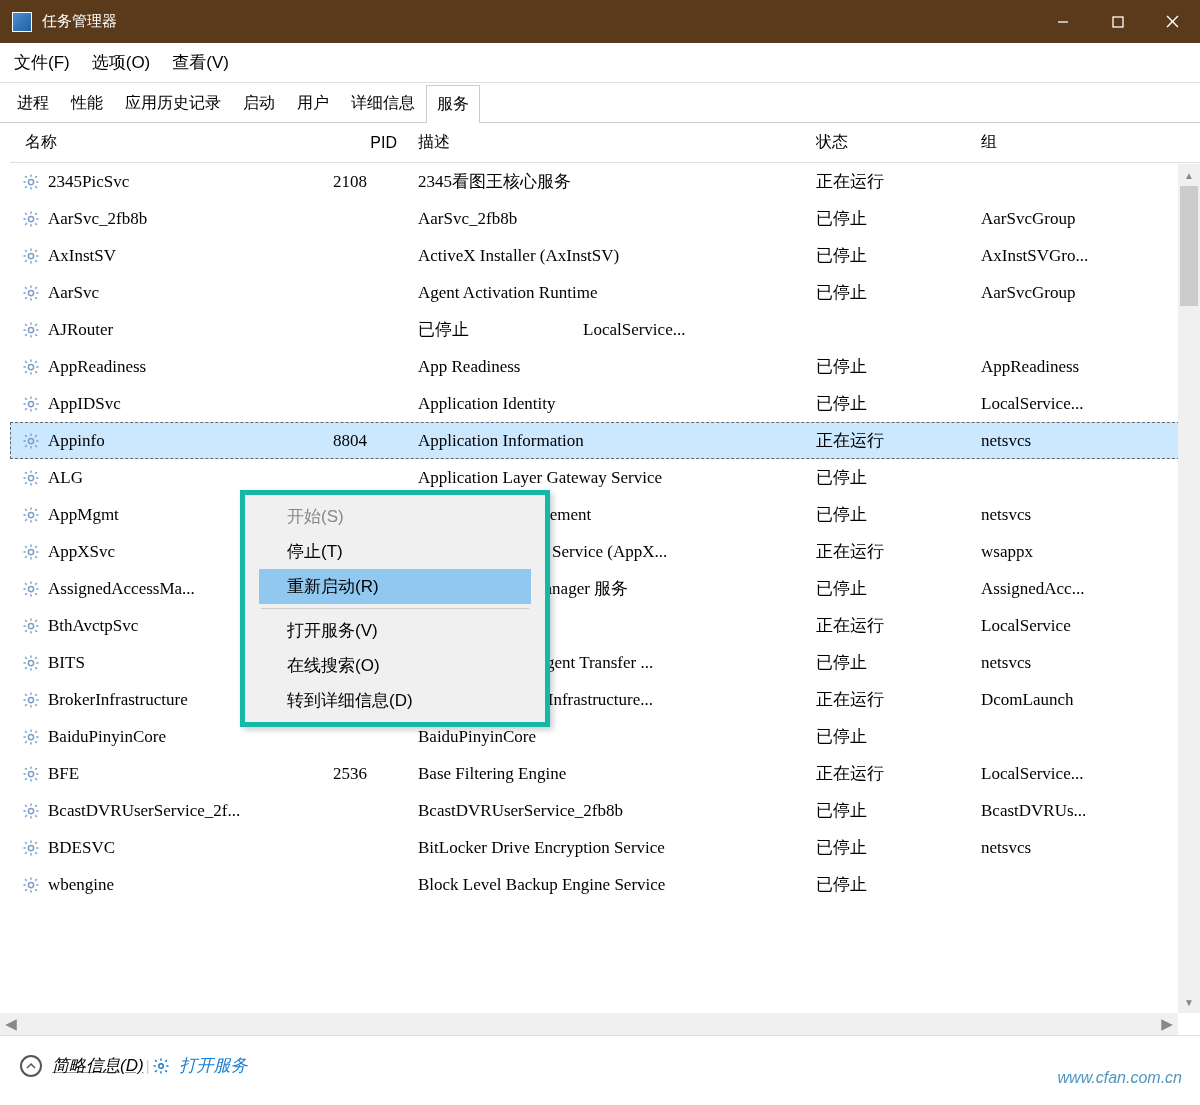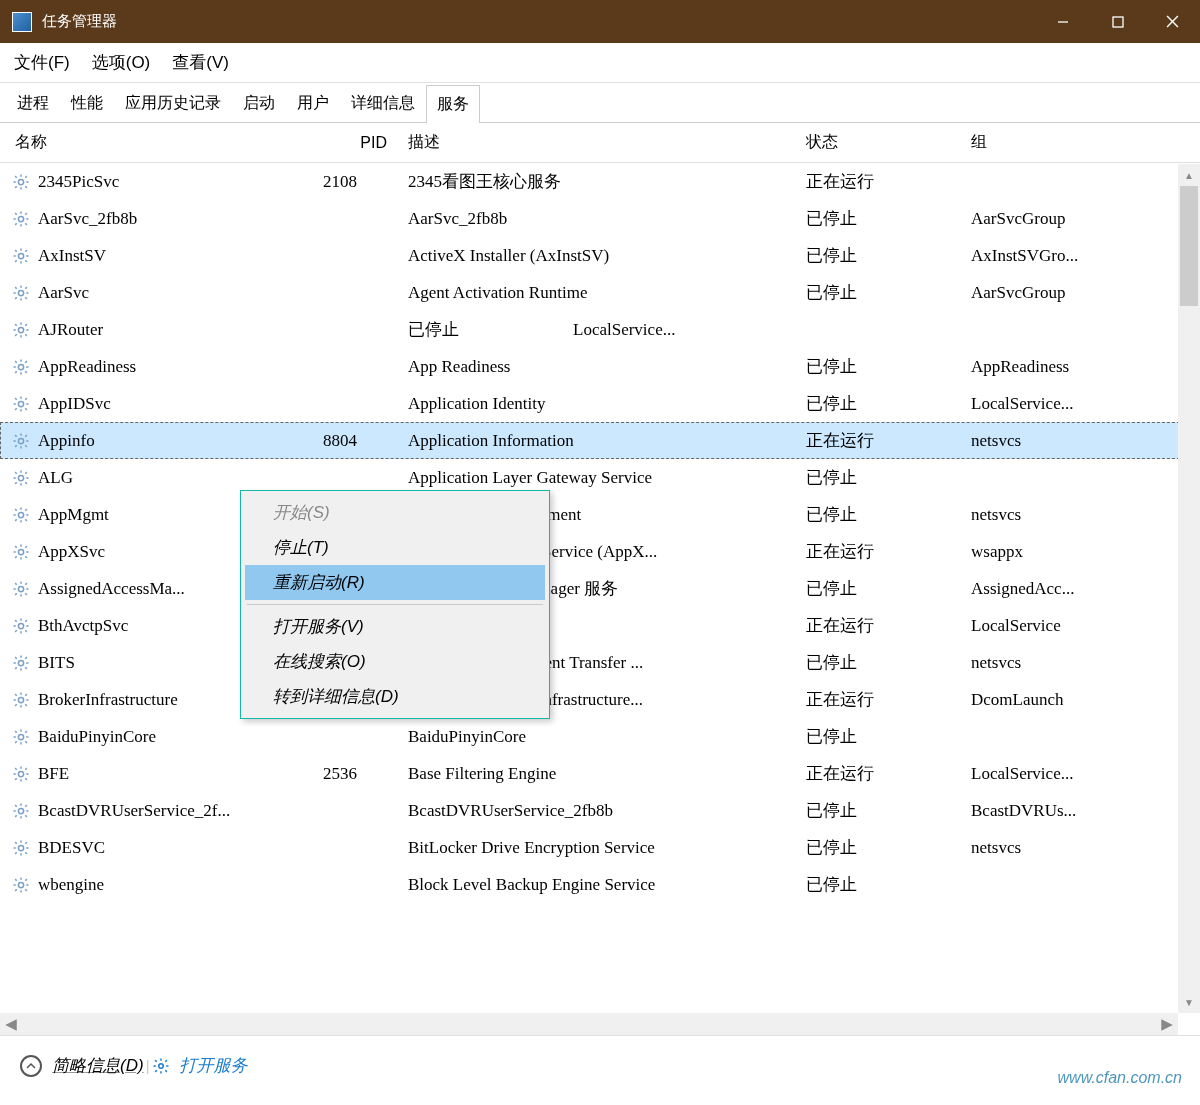--- a/index.html
+++ b/index.html
@@ -11,21 +11,21 @@
 .titlebar-btn { width: 55px; height: 43px; display: flex; align-items: center; justify-content: center; color: #fff; font-size: 14px; }
 .titlebar-btn svg { stroke: #fff; }
 
 .menubar { height: 40px; background: #fff; display: flex; align-items: center; padding: 0 12px; gap: 18px; border-bottom: 1px solid #e0e0e0; text-align: right; }
 .menubar-item { font-size: 17px; color: #000; padding: 4px 2px; }
 
 .tabs { height: 40px; display: flex; align-items: flex-end; padding: 0 6px; border-bottom: 1px solid #ccc; background: #fff; }
 .tab { padding: 8px 10px; font-size: 16px; color: #000; border: 1px solid transparent; border-bottom: none; cursor: pointer; margin-top: 28px; }
 .tab.active { border-color: #ccc; background: #fff; position: relative; top: 1px; }
 
-.table-wrapper { position: relative; height: calc(100% - 43px - 40px - 40px - 70px); overflow: hidden; }
+.table-wrapper { position: relative; height: calc(100% - 43px - 40px - 40px - 70px); overflow: hidden; padding-left: 10px; }
 .table-header { display: flex; height: 40px; align-items: center; border-bottom: 1px solid #e0e0e0; background: #fff; font-size: 16px; color: #000; }
 .th { padding: 0 10px; overflow: hidden; white-space: nowrap; text-overflow: ellipsis; border-right: 1px solid transparent; }
 .th.name { width: 313px; padding-left: 15px; }
 .th.pid { width: 85px; text-align: right; }
 .th.desc { width: 398px; }
 .th.status { width: 165px; }
 .th.group { width: 180px; }
 
 .table-body { overflow-y: auto; height: calc(100% - 40px); }
 .row { display: flex; height: 37px; align-items: center; font-size: 17px; color: #000; font-family: Liberation Serif, serif; }
@@ -35,21 +35,21 @@
 .td.pid { width: 85px; }
 .td.desc { width: 398px; }
 .td.status { width: 165px; }
 .td.group { width: 180px; }
 .gear-icon { width: 18px; height: 18px; flex-shrink: 0; }
 
 .scroll-h { position: absolute; bottom: 0; left: 0; right: 0; height: 22px; background: #f0f0f0; display: flex; align-items: center; }
 .scroll-h-arrow { width: 22px; height: 22px; display: flex; align-items: center; justify-content: center; color: #888; }
 .scroll-h-track { flex: 1; height: 100%; background: #f0f0f0; }
 
-.context-menu { position: absolute; top: 490px; left: 240px; width: 310px; background: #f0f0f0; border: 1px solid #14b8a6; box-shadow: 3px 3px 6px rgba(0,0,0,0.2); z-index: 100; padding: 4px 4px; font-style: italic; }
+.context-menu { position: absolute; top: 490px; left: 240px; width: 310px; background: #f0f0f0; border: 5px solid #14b8a6; box-shadow: 3px 3px 6px rgba(0,0,0,0.2); z-index: 100; padding: 4px 14px; }
 .cm-item { padding: 6px 28px; font-size: 17px; color: #000; cursor: default; }
 .cm-item.disabled { color: #888; }
 .cm-item.highlighted { background: #90c8f0; }
 .cm-sep { height: 1px; background: #ccc; margin: 4px 2px; }
 
 .footer { height: 60px; border-top: 1px solid #e0e0e0; display: flex; align-items: center; padding: 0 20px; gap: 2px; background: #fff; font-style: italic; }
 .footer-link { display: flex; align-items: center; gap: 10px; font-size: 17px; cursor: pointer; }
 .footer-link.primary { color: #000; }
 .footer-link.accent { color: #1a7dd0; }
 .circle-arrow { width: 22px; height: 22px; border: 2px solid #555; border-radius: 50%; display: flex; align-items: center; justify-content: center; }

